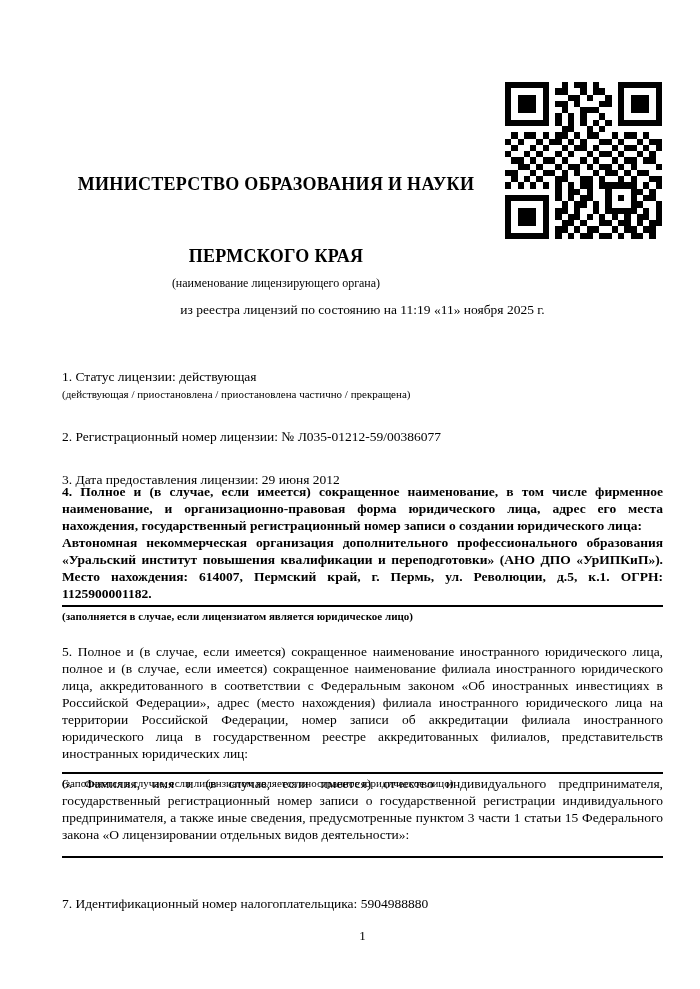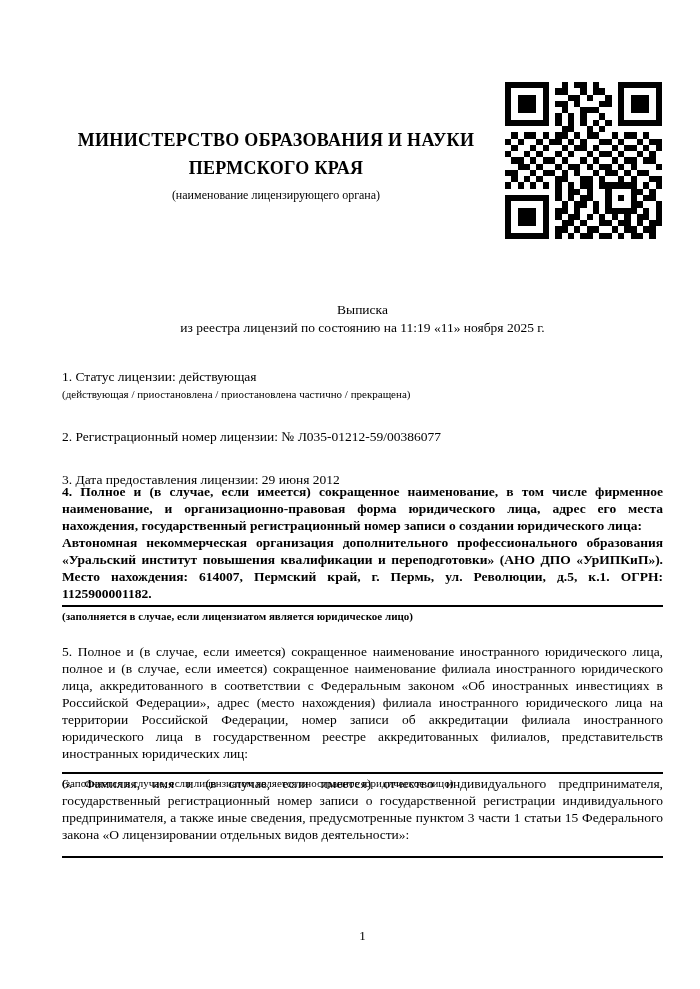--- a/index.html
+++ b/index.html
@@ -16,20 +16,21 @@
   .ministry {
     position: absolute;
     left: 62px; top: 126px; width: 428px;
     text-align: center;
   }
   .ministry-name {
     font-weight: bold;
     font-size: 18px;
     line-height: 28px;
     letter-spacing: 0.3px;
+    margin-top: 44px;
   }
   .ministry-caption {
     font-size: 12px;
     margin-top: 6px;
   }
   
   .qr {
     position: absolute;
     left: 505px; top: 82px;
     width: 157px; height: 157px;
@@ -716,21 +717,20 @@
       <div class="m on"></div>
       <div class="m"></div>
       <div class="m on"></div>
       <div class="m on"></div>
       <div class="m"></div>
       <div class="m on"></div>
       <div class="m"></div>
     </div>
 
   <div class="doc-title">
-    <div>Выписка</div>
     <div>из реестра лицензий по состоянию на 11:19 «11» ноября 2025 г.</div>
   </div>
 
   <div class="item" id="item-1">
     <p class="single">
       <span>1. Статус лицензии:</span>
       <span>действующая</span>
     </p>
     <div class="note">(действующая / приостановлена / приостановлена частично / прекращена)</div>
   </div>
@@ -760,16 +760,22 @@
     <p>5. Полное и (в случае, если имеется) сокращенное наименование иностранного юридического лица, полное и (в случае, если имеется) сокращенное наименование филиала иностранного юридического лица, аккредитованного в соответствии с Федеральным законом «Об иностранных инвестициях в Российской Федерации», адрес (место нахождения) филиала иностранного юридического лица на территории Российской Федерации, номер записи об аккредитации филиала иностранного юридического лица в государственном реестре аккредитованных филиалов, представительств иностранных юридических лиц:</p>
     <div class="fill-line gap10"></div>
     <div class="note">(заполняется в случае, если лицензиатом является иностранное юридическое лицо)</div>
   </div>
 
   <div class="item" id="item-6">
     <p>6. Фамилия, имя и (в случае, если имеется) отчество индивидуального предпринимателя, государственный регистрационный номер записи о государственной регистрации индивидуального предпринимателя, а также иные сведения, предусмотренные пунктом 3 части 1 статьи 15 Федерального закона «О лицензировании отдельных видов деятельности»:</p>
     <div class="fill-line gap13"></div>
   </div>
 
+  <div class="item" id="item-7">
+    <p class="single">
+      <span>7. Идентификационный номер налогоплательщика:</span>
+      <span>5904988880</span>
+    </p>
+  </div>
 
   <div class="page-number">1</div>
 
 </div>
 
 </body></html>

